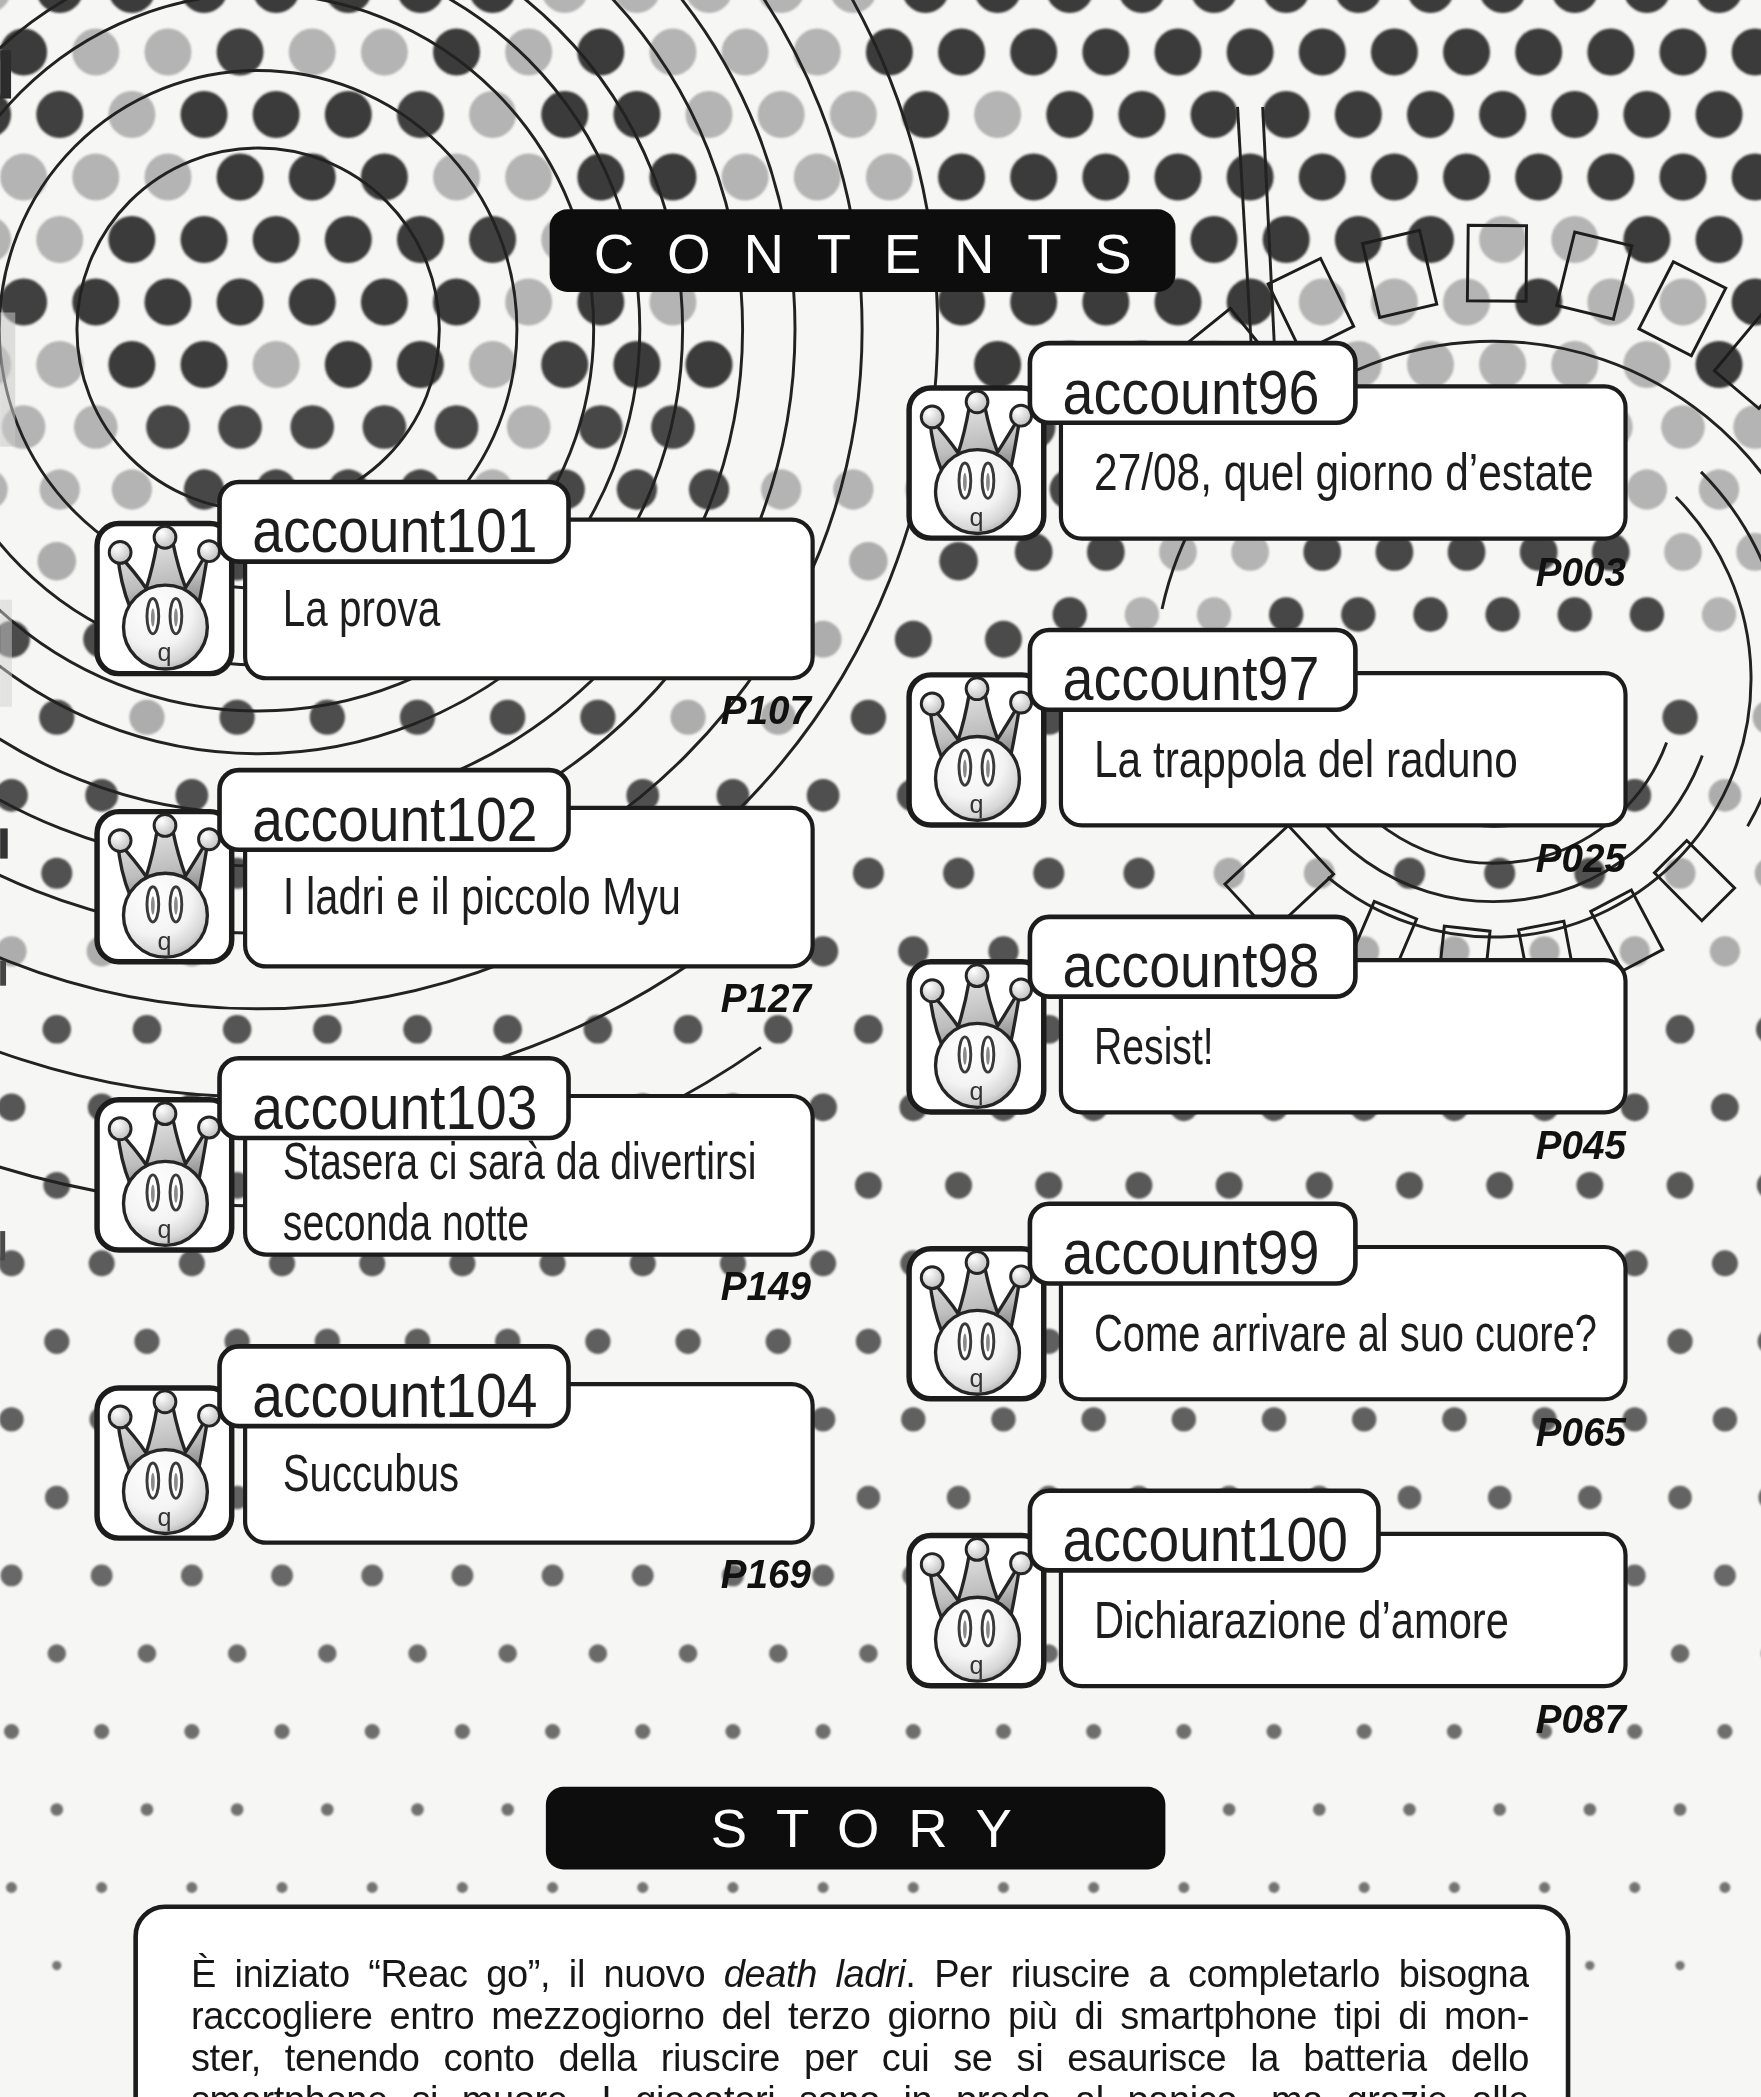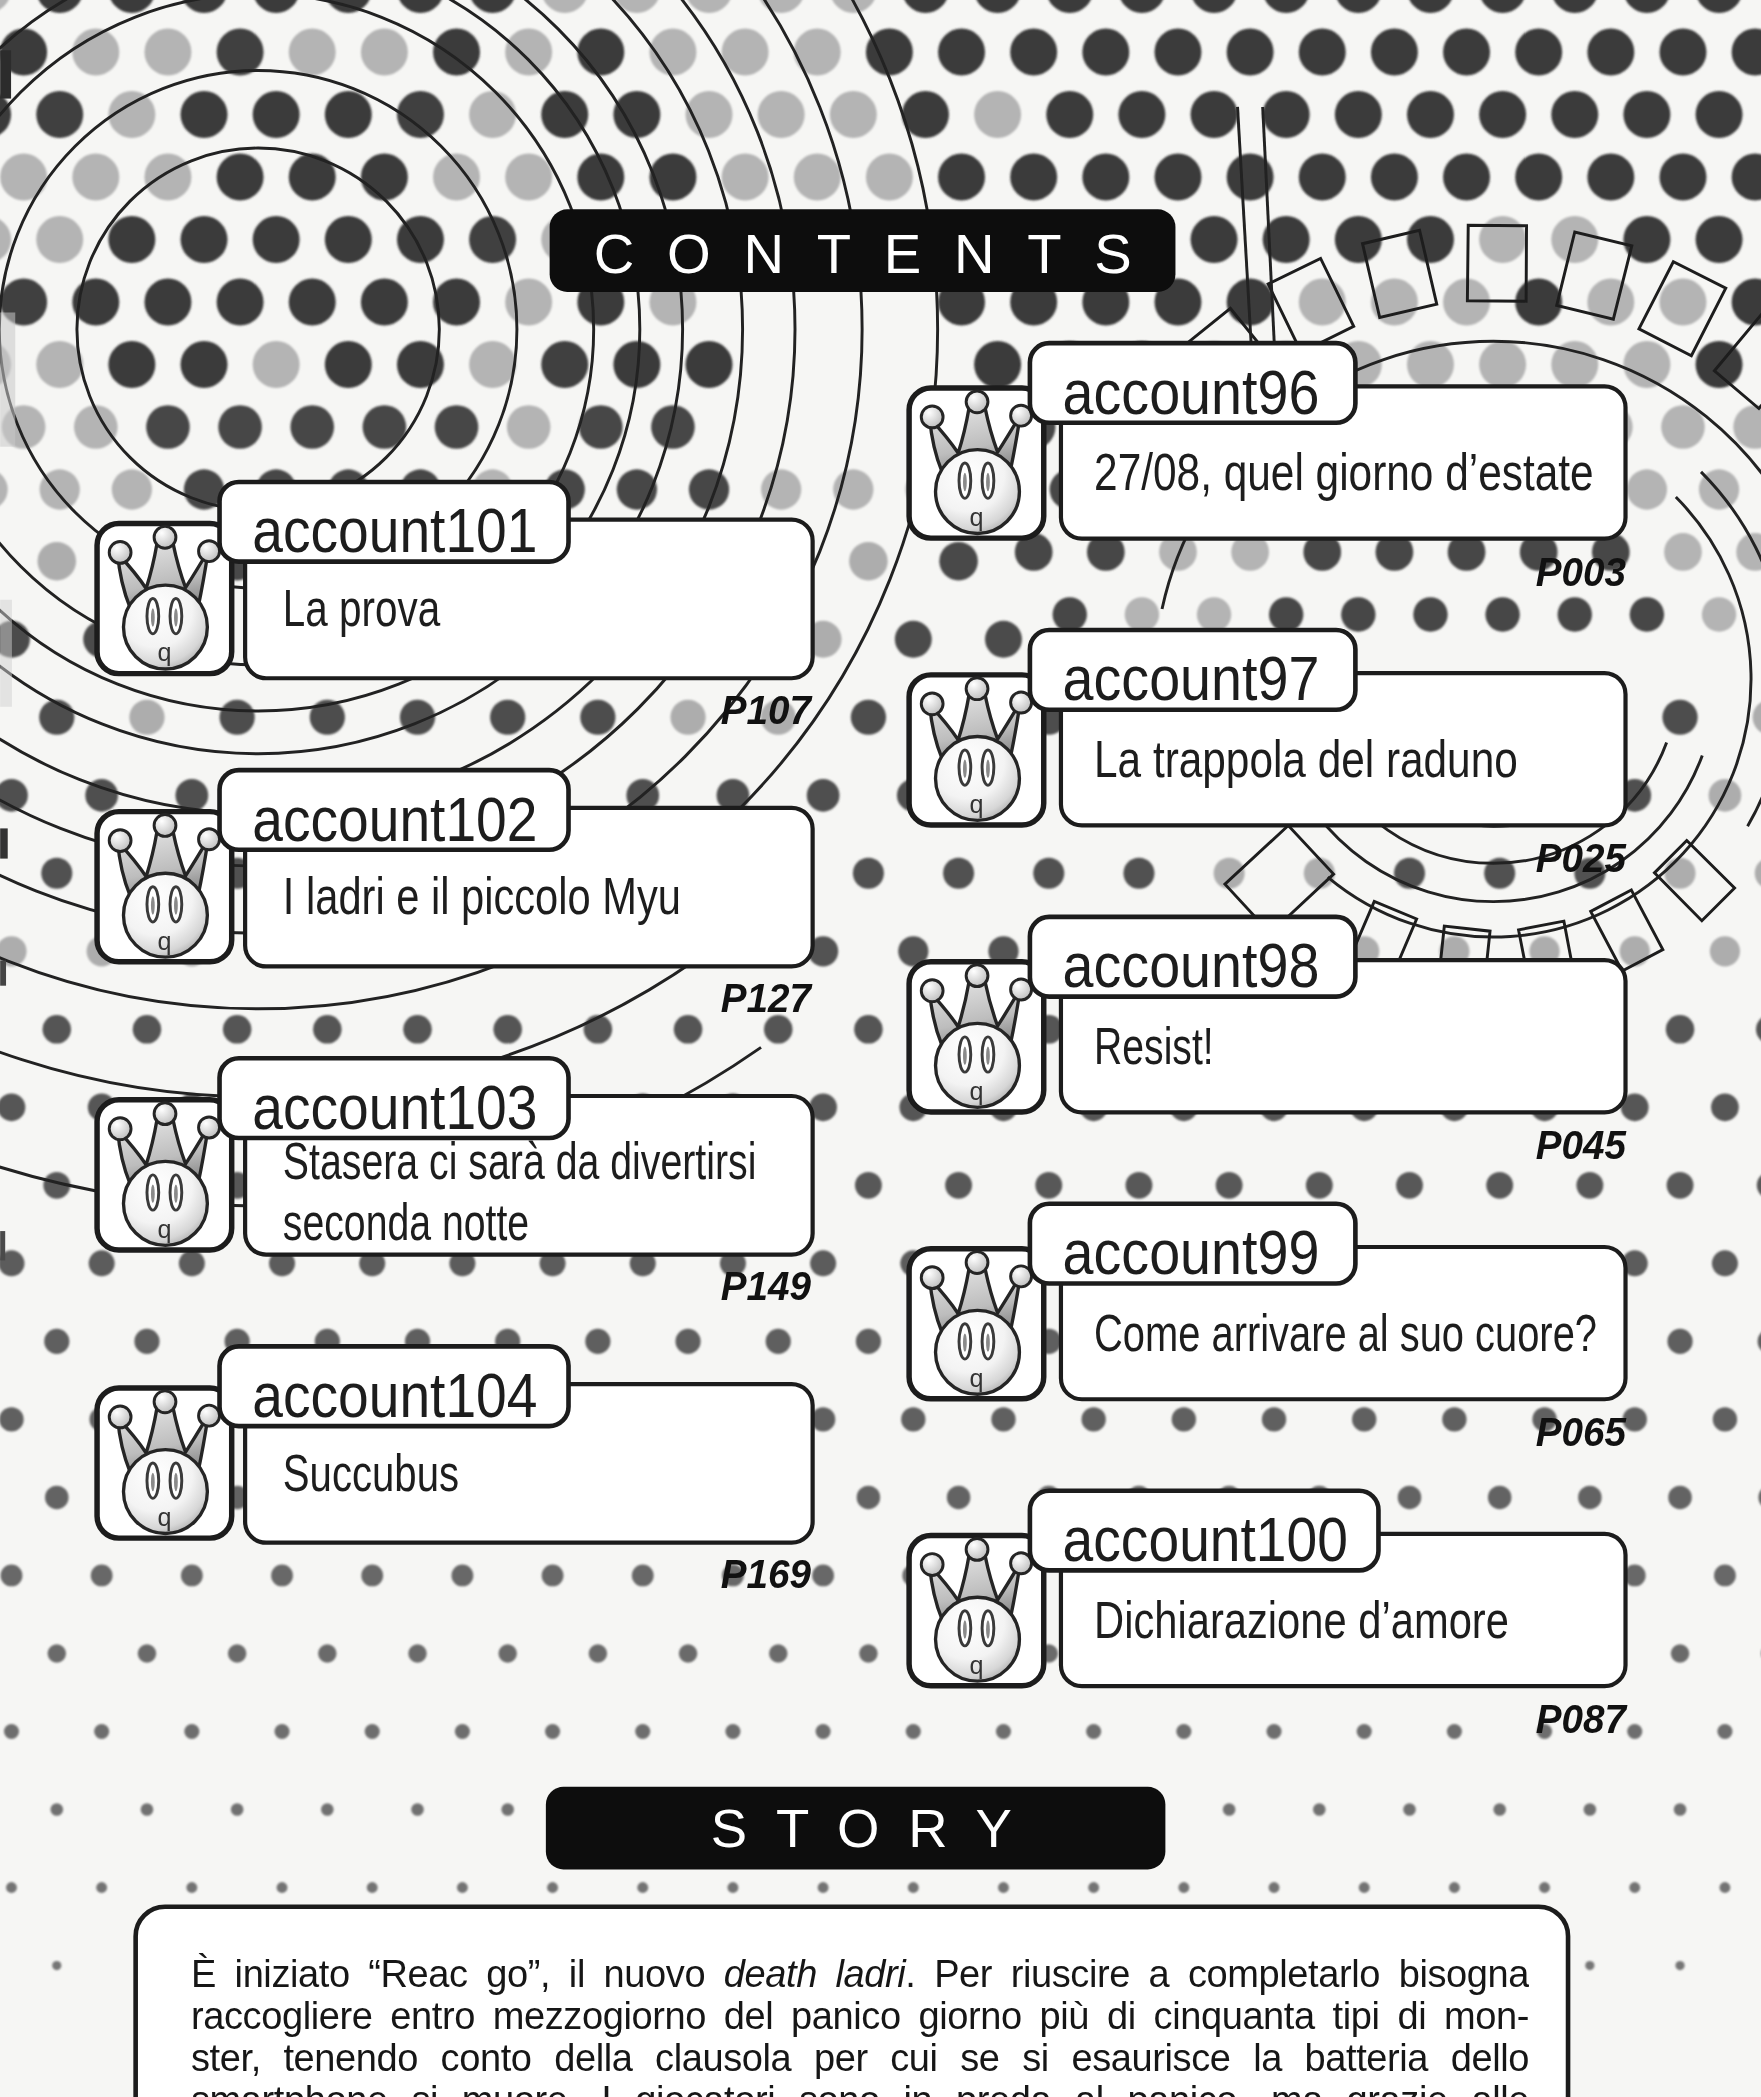--- a/index.html
+++ b/index.html
@@ -736,16 +736,16 @@
     <text x="2533" y="3722" font-size="148" fill="#1d1d1d" font-family="Liberation Sans, sans-serif" textLength="680" lengthAdjust="spacingAndGlyphs">account100</text>
     <text x="2608" y="3904" font-size="124" fill="#1d1d1d" font-family="Liberation Sans, sans-serif" textLength="989" lengthAdjust="spacingAndGlyphs">Dichiarazione d’amore</text>
     <rect x="1310" y="499" width="1492" height="197" rx="42" fill="#0d0d0d"></rect>
     <text x="1415" y="652" font-size="134" fill="#fff" font-family="Liberation Sans, sans-serif" textLength="1283" lengthAdjust="spacing">CONTENTS</text>
     <rect x="1301" y="4260" width="1477" height="197" rx="42" fill="#0d0d0d"></rect>
     <text x="1694" y="4403" font-size="130" fill="#fff" font-family="Liberation Sans, sans-serif" textLength="718" lengthAdjust="spacing">STORY</text>
     <rect x="323" y="4546" width="3415" height="1476" rx="70" fill="#fff" stroke="#1c1c1c" stroke-width="11"></rect>
   </svg>
 <div id="story">
     <div class="ln">È iniziato “Reac go”, il nuovo <i>death ladri</i>. Per riuscire a completarlo bisogna</div>
-    <div class="ln">raccogliere entro mezzogiorno del panico giorno più di cinquanta tipi di mon-</div>
-    <div class="ln">ster, tenendo conto della clausola per cui se si esaurisce la batteria dello</div>
+    <div class="ln">raccogliere entro mezzogiorno del terzo giorno più di smartphone tipi di mon-</div>
+    <div class="ln">ster, tenendo conto della riuscire per cui se si esaurisce la batteria dello</div>
     <div class="ln">smartphone si muore. I giocatori sono in preda al panico, ma grazie alle</div>
   </div>
 
 </body></html>

